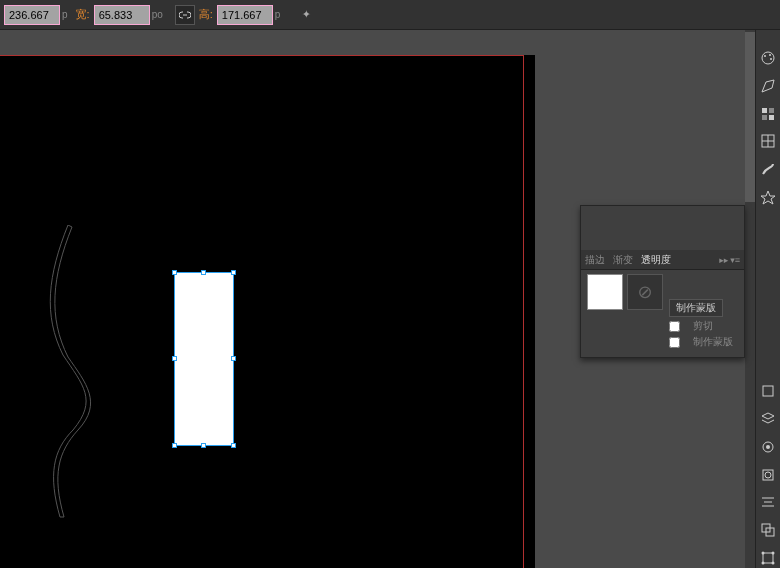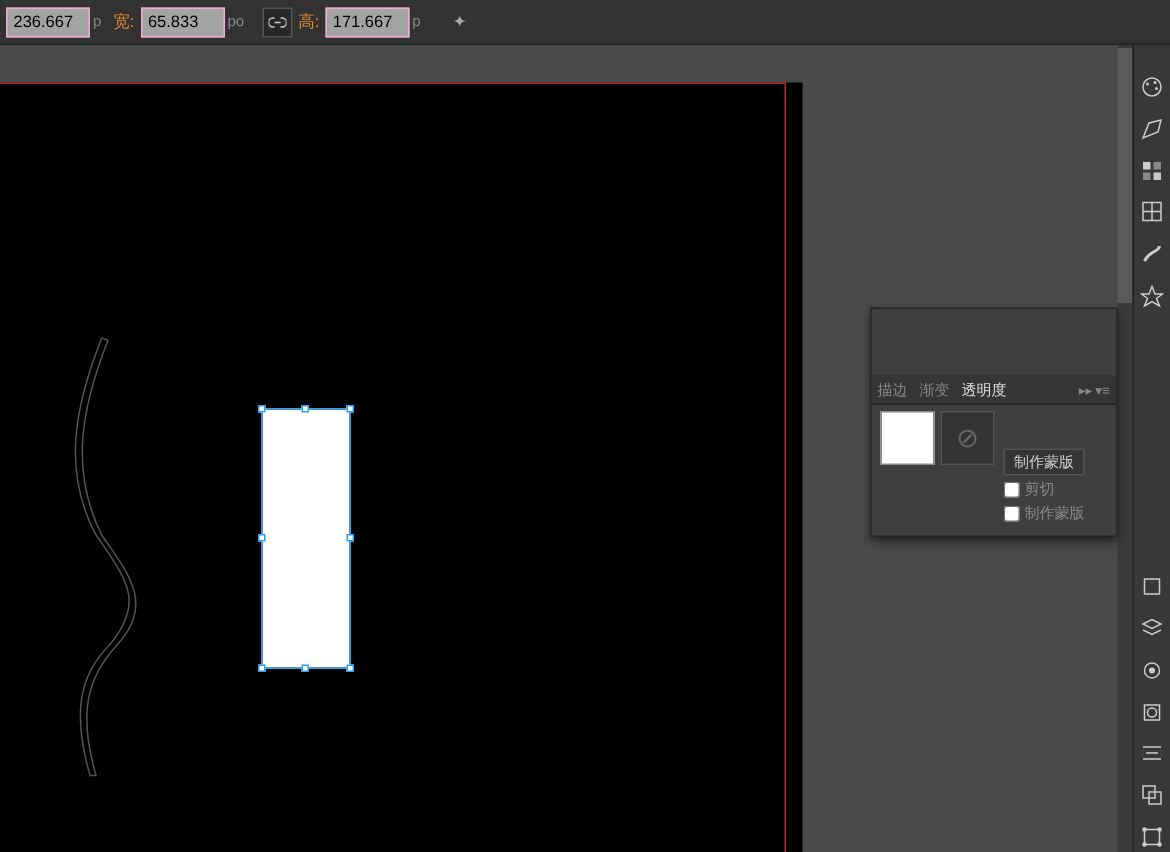--- a/index.html
+++ b/index.html
@@ -250,21 +250,21 @@
   .make-mask {
     background: #353535;
     border: 1px solid #555;
     color: #ccc;
     padding: 1px 4px;
     font-size: 10px;
     width: 54px;
     text-align: center;
     margin-top: 25px;
   }
-  .chk { display: flex; align-items: center; gap: 3px; color: #888; }
+  .chk { display: flex; align-items: center; gap: 13px; color: #888; }
   .chk input { width: 11px; height: 11px; }
 </style>
 </head>
 <body>
 
 <div class="topbar">
   <input class="numbox" value="236.667" style="">
   <span class="unit">p</span>
   <span class="lbl">宽:</span>
   <input class="numbox" value="65.833" style="">

